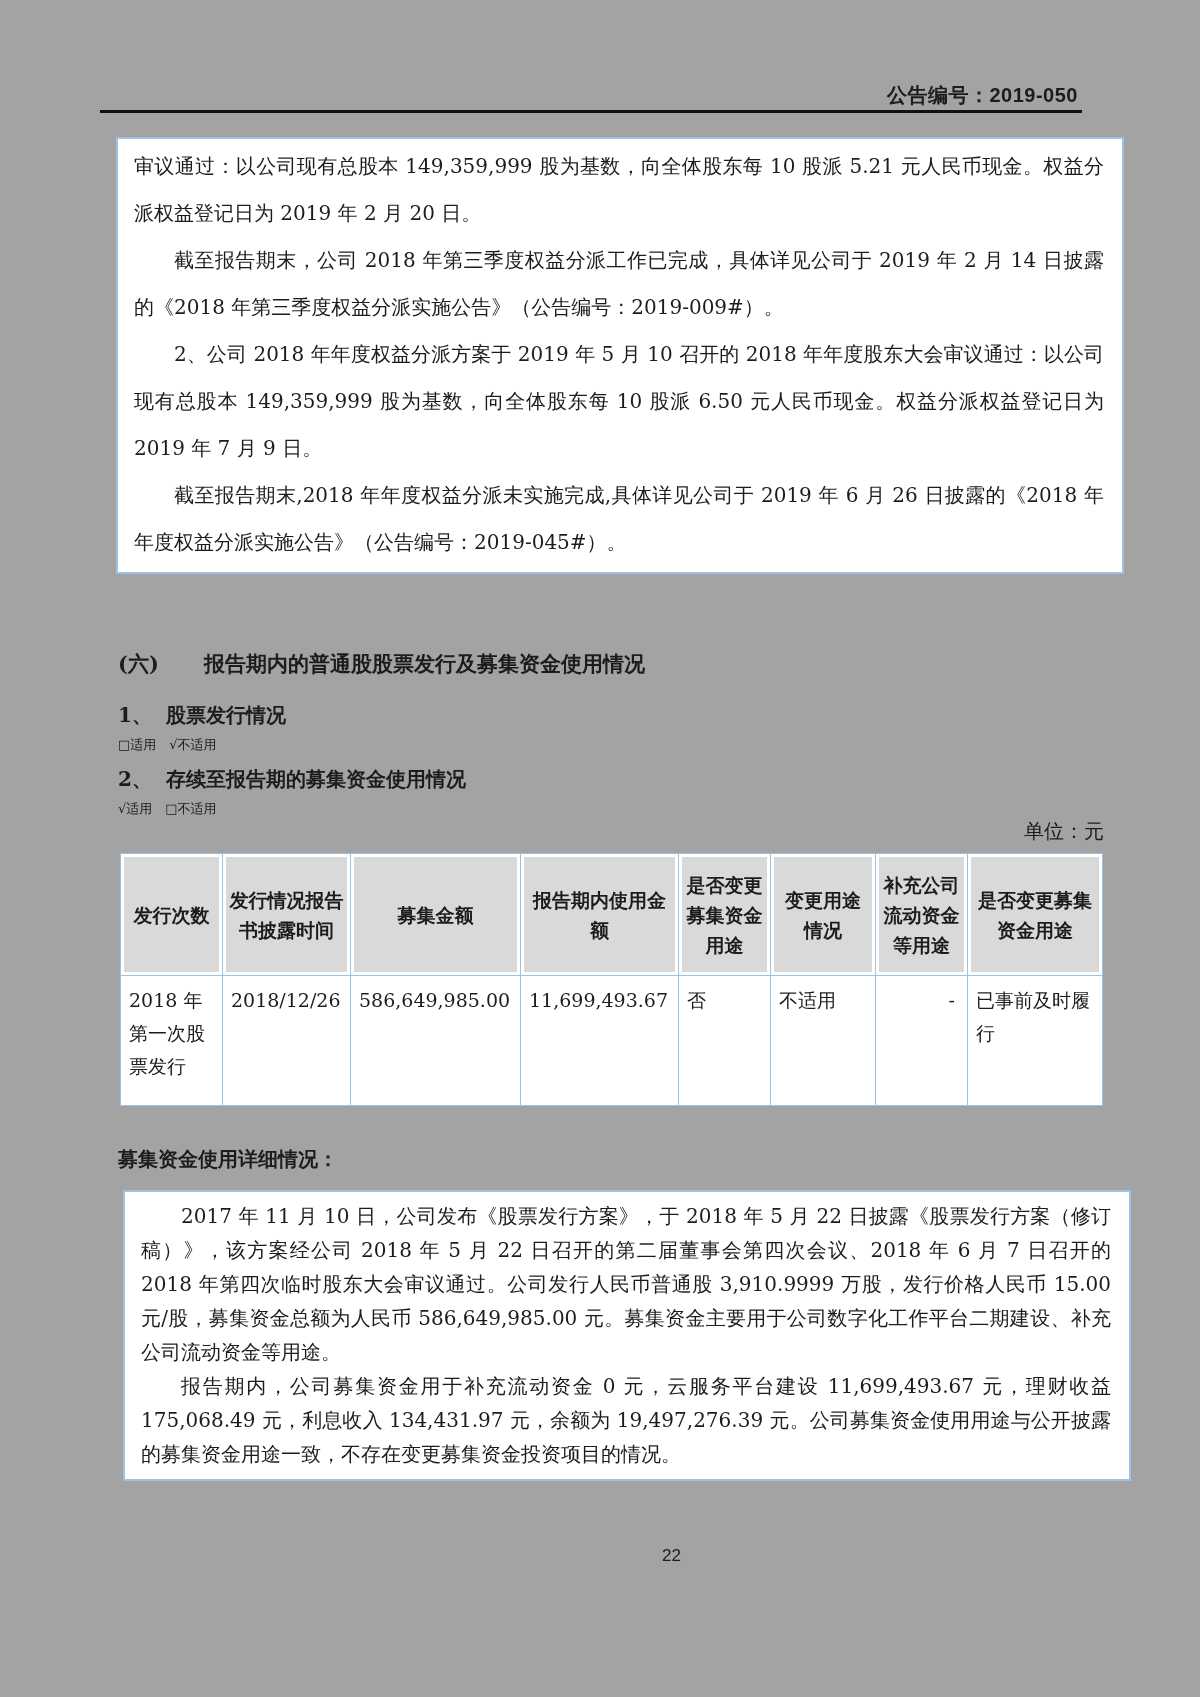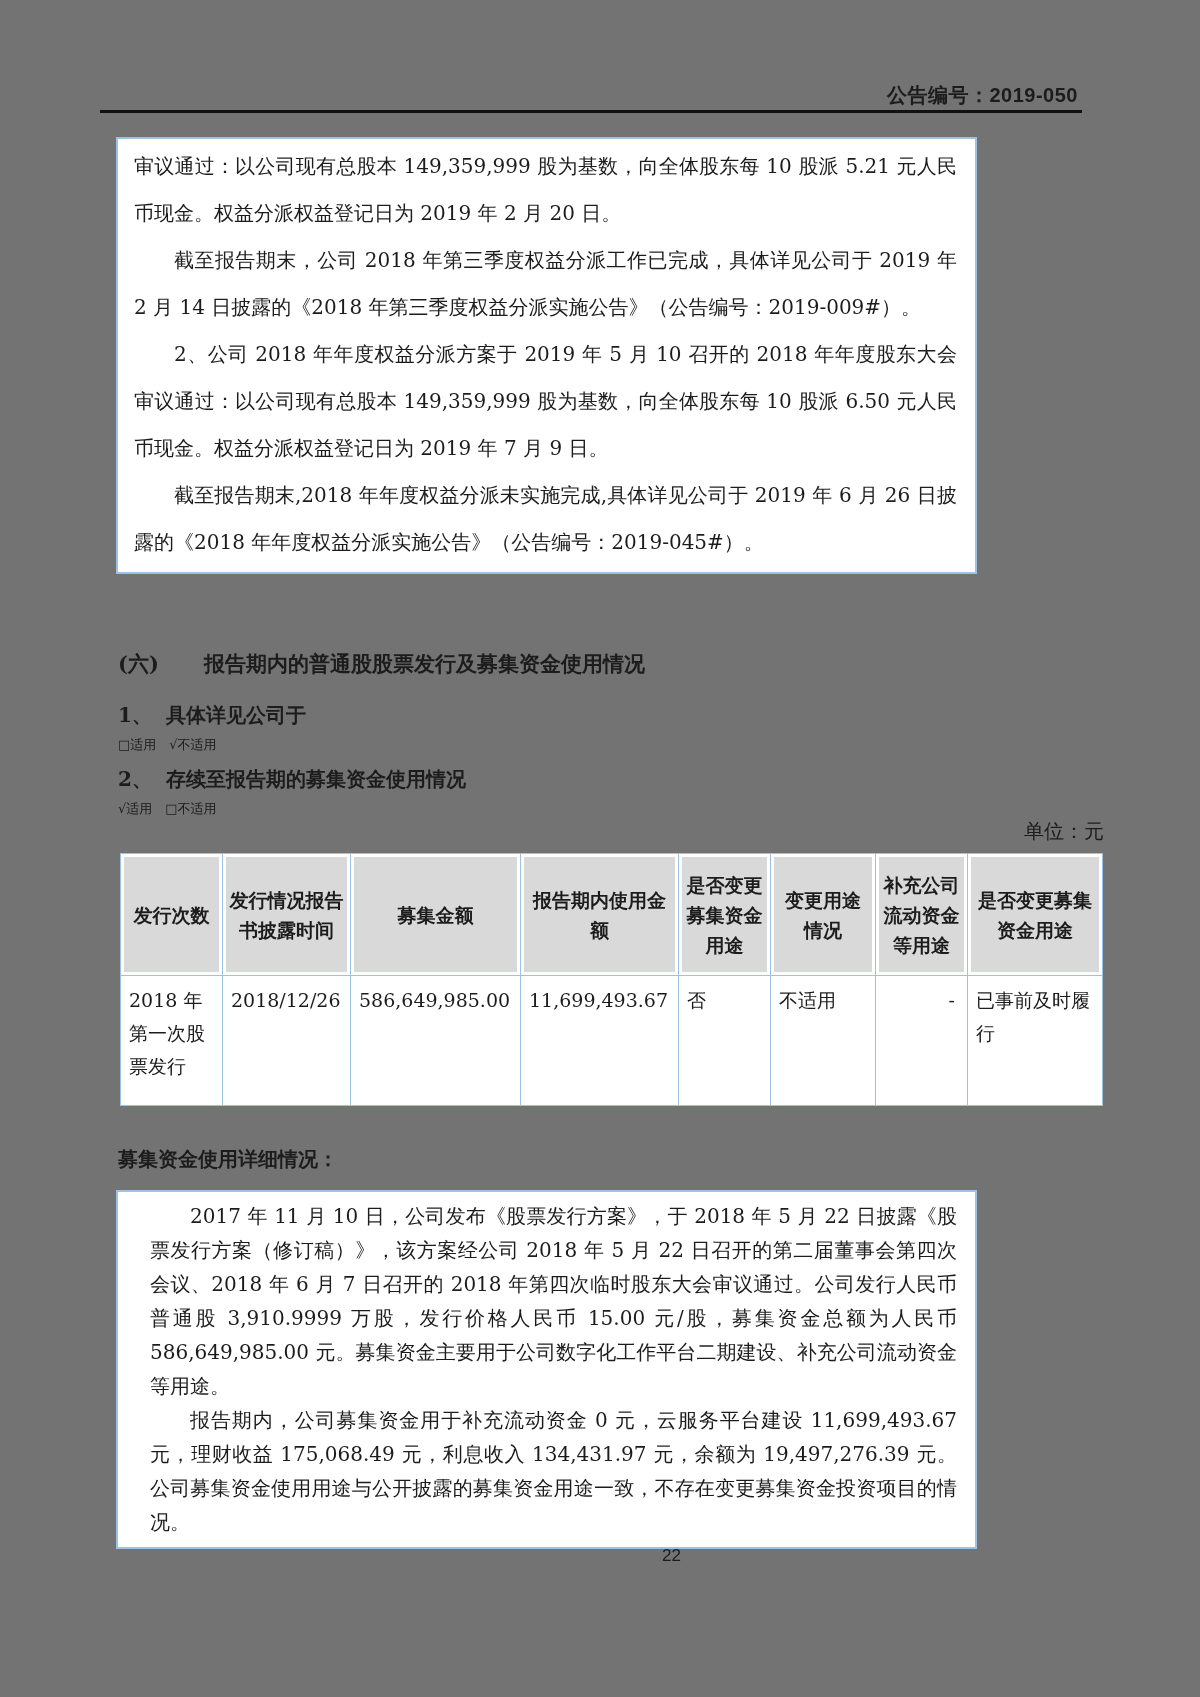--- a/index.html
+++ b/index.html
@@ -7,45 +7,45 @@
     --table-grid:#9cc2e5;
     --table-header-bg:#d9d9d9;
     --rule:#111111;
     --text:#1c1c1c;
   }
   html,body{margin:0;padding:0;background:#ffffff;}
   .page{
     position:relative;
     width:1200px;height:1697px;
     margin:0 auto;
-    background:#737373;
+    background:#a3a3a3;
     color:var(--text);
     font-family:"DejaVu Serif","Liberation Serif",serif;
     overflow:hidden;
   }
   
   .doc-number{
     position:absolute;top:82px;right:122px;
     font-family:"Liberation Sans","DejaVu Sans",sans-serif;
     font-weight:bold;font-size:20px;letter-spacing:0.5px;
   }
   .header-rule{
     position:absolute;top:110px;left:100px;width:982px;height:3px;
     background:var(--rule);
   }
   
   .text-box{
-    position:absolute;left:116px;width:861px;box-sizing:border-box;
+    position:absolute;left:116px;width:1008px;box-sizing:border-box;
     border:2px solid var(--box-border);
     background:#ffffff;
     text-align:justify;
     font-size:20px;
   }
   #dividend-box{top:137px;min-height:433px;padding:4px 18px 6px 16px;line-height:47px;}
-  #detail-box{top:1190px;min-height:273px;padding:7px 18px 8px 32px;line-height:34px;}
+  #detail-box{top:1190px;min-height:273px;padding:7px 18px 8px 16px;line-height:34px;margin-left:7px;}
   .text-box p{margin:0;}
   p.indent{text-indent:2em;}
   
   .abs{position:absolute;left:118px;}
   .section-heading{top:650px;font-weight:bold;font-size:21px;}
   .section-heading .sec-num{margin-right:45px;}
   .sub-heading{font-weight:bold;font-size:20px;}
   #item1-heading{top:702px;}
   #item2-heading{top:766px;}
   .sub-heading .item-label{margin-right:14px;}
@@ -102,21 +102,21 @@
     <p class="indent">截至报告期末，公司 2018 年第三季度权益分派工作已完成，具体详见公司于 2019 年 2 月 14 日披露的《2018 年第三季度权益分派实施公告》（公告编号：2019-009#）。</p>
     <p class="indent">2、公司 2018 年年度权益分派方案于 2019 年 5 月 10 召开的 2018 年年度股东大会审议通过：以公司现有总股本 149,359,999 股为基数，向全体股东每 10 股派 6.50 元人民币现金。权益分派权益登记日为 2019 年 7 月 9 日。</p>
     <p class="indent">截至报告期末,2018 年年度权益分派未实施完成,具体详见公司于 2019 年 6 月 26 日披露的《2018 年年度权益分派实施公告》（公告编号：2019-045#）。</p>
   </div>
 
   <div class="abs section-heading">
     <span class="sec-num">(六)</span><span>报告期内的普通股股票发行及募集资金使用情况</span>
   </div>
 
   <div class="abs sub-heading" id="item1-heading">
-    <span class="item-label">1、</span><span>具体详见公司于</span>
+    <span class="item-label">1、</span><span>股票发行情况</span>
   </div>
   <div class="abs applicability" id="item1-applicability">□适用　√不适用</div>
 
   <div class="abs sub-heading" id="item2-heading">
     <span class="item-label">2、</span><span>存续至报告期的募集资金使用情况</span>
   </div>
   <div class="abs applicability" id="item2-applicability">√适用　□不适用</div>
 
   <div class="unit-label">单位：元</div>
 

